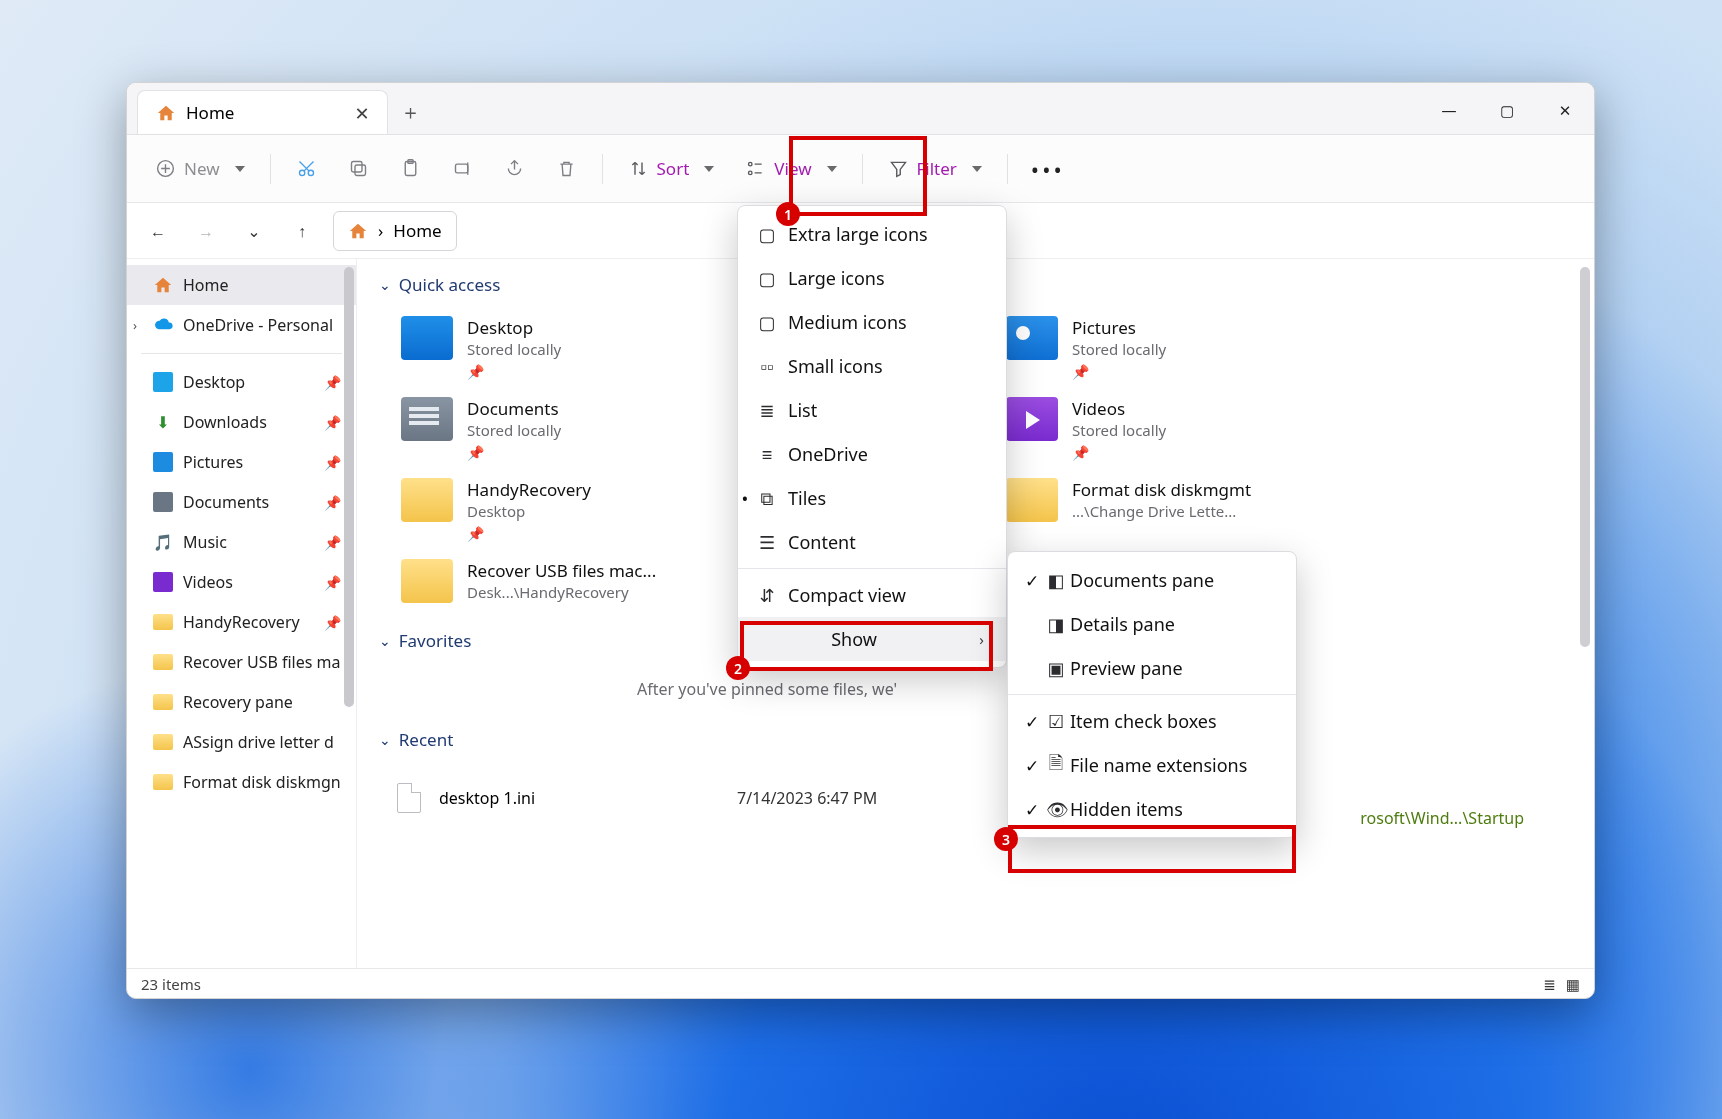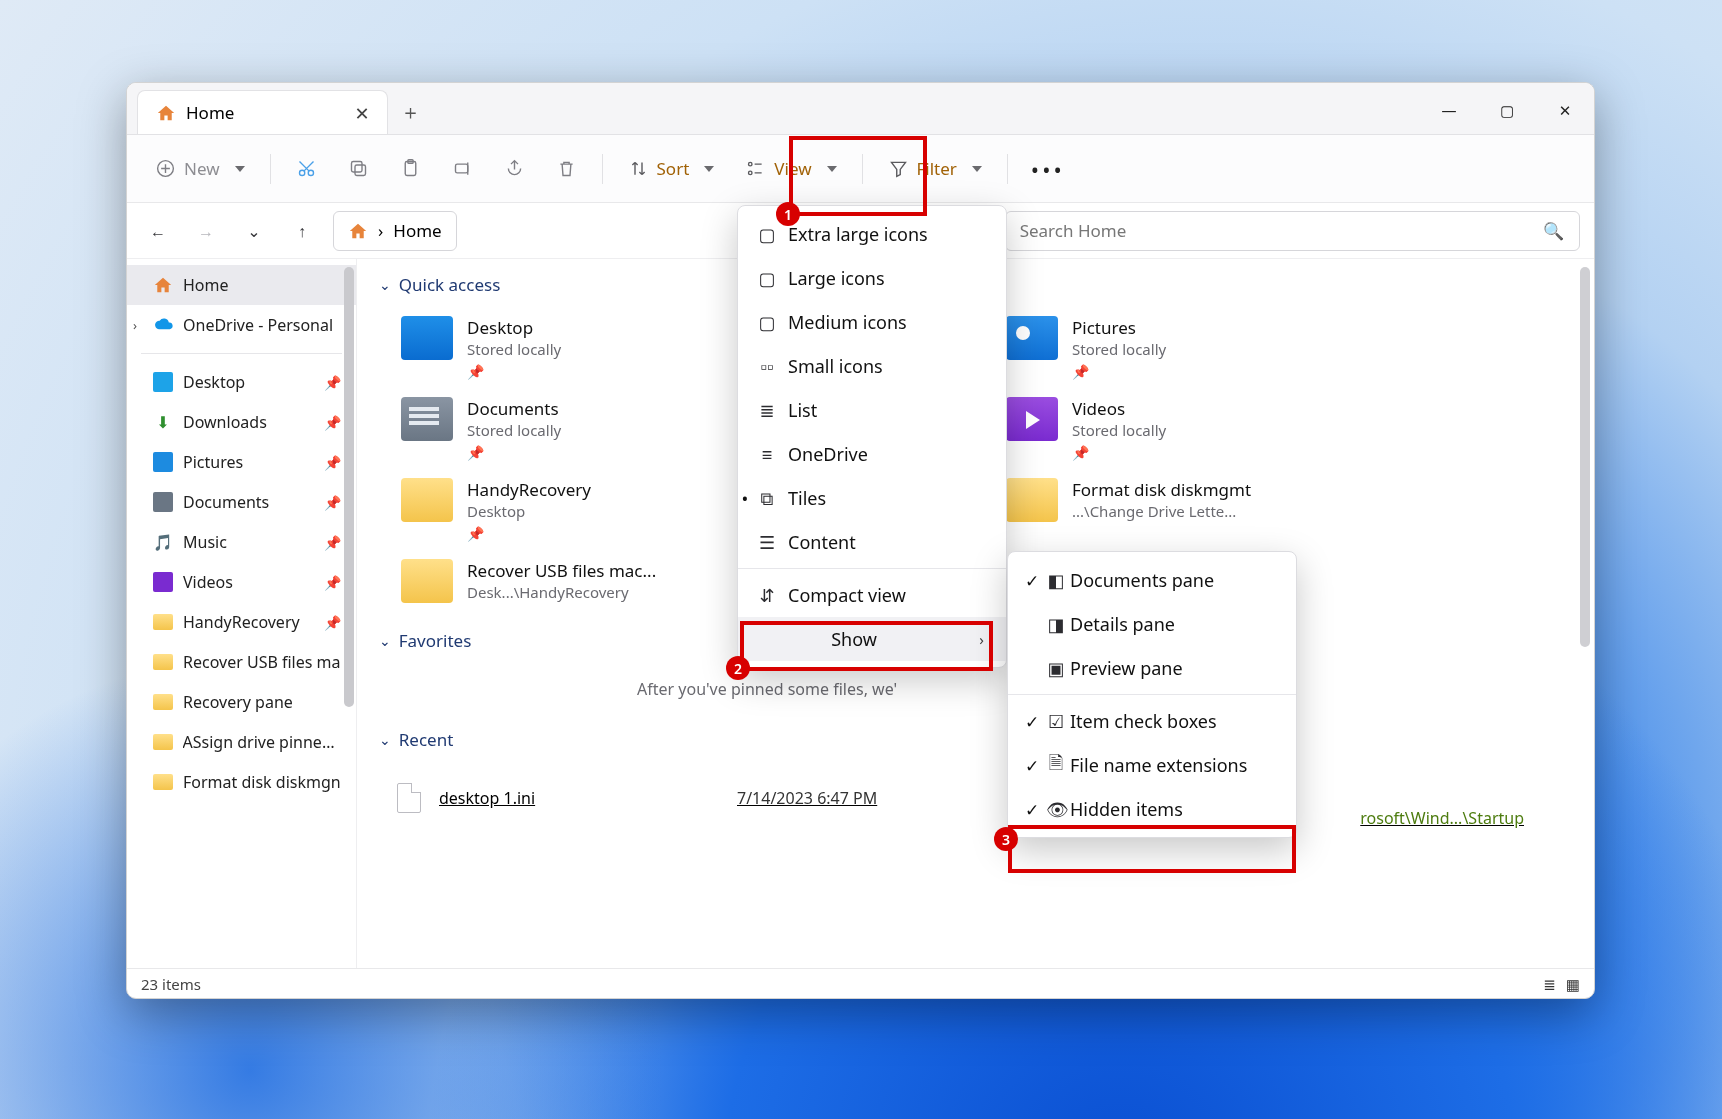--- a/index.html
+++ b/index.html
@@ -28,21 +28,21 @@
   .tab { display:flex; align-items:center; gap:10px; padding:0 18px; height:44px; background:#ffffff;
          border:1px solid #e2e2e5; border-bottom:none; border-top-left-radius:8px; border-top-right-radius:8px;
          margin-left:10px; font-size:17px; }
   .tab .close { margin-left:110px; font-size:18px; color:#444; }
   .newtab { width:44px; height:44px; display:flex; align-items:center; justify-content:center; font-size:20px; color:#555;}
   .win-controls { margin-left:auto; display:flex; }
   .win-btn { width:58px; height:48px; display:flex; align-items:center; justify-content:center; color:#222; font-size:15px;}
 
   
   .toolbar { height:68px; display:flex; align-items:center; padding:0 14px; gap:3px; border-bottom:1px solid #e8e8ea; background:#fcfcfd;}
-  .tbtn { display:flex; align-items:center; gap:8px; padding:8px 14px; border-radius:6px; font-size:17px; color:#a16207;}
+  .tbtn { display:flex; align-items:center; gap:8px; padding:8px 14px; border-radius:6px; font-size:17px; color:#a21caf;}
   .tbtn svg, .tbtn .gly { width:21px; height:21px; }
   .sep { width:1px; height:30px; background:#e1e1e4; margin:0 8px;}
   .caret::after { content:""; display:inline-block; width:0;height:0;border-left:5px solid transparent;border-right:5px solid transparent;border-top:6px solid #6a6a6e;margin-left:7px;}
   .dots { font-size:22px; letter-spacing:3px; padding:0 12px; color:#222;}
   .muted { color:#8d8d92; }
   .iconbox { width:22px; height:22px; stroke:#7e7e84; fill:none; stroke-width:1.6; }
 
   
   .navrow { height:56px; display:flex; align-items:center; padding:0 14px; gap:14px; border-bottom:1px solid #eeeef0;}
   .navbtn { width:34px; height:34px; display:flex; align-items:center; justify-content:center; color:#3a3a3e;}
@@ -77,21 +77,21 @@
   .thumb.grey::after{content:"";position:absolute;left:8px;top:10px;width:30px;height:4px;background:#e5eaf0;box-shadow:0 7px 0 #e5eaf0,0 14px 0 #e5eaf0;}
   .thumb.yellow { background:linear-gradient(#ffe08a,#f4c44b);}
   .thumb.pic { background:linear-gradient(#2b91ea,#0f6fd4); position:relative;}
   .thumb.pic::after{content:"";position:absolute;left:10px;top:10px;width:14px;height:14px;background:#fff;border-radius:50%;}
   .thumb.vid { background:linear-gradient(#9a4de0,#7a2bd0); position:relative;}
   .thumb.vid::after{content:"";position:absolute;left:20px;top:14px;width:0;height:0;border-left:14px solid #fff;border-top:9px solid transparent;border-bottom:9px solid transparent;}
   .tile .title { font-size:17px; color:#111;}
   .tile .sub { font-size:15px; color:#6a6a70;}
   .tile .pinrow { font-size:14px; color:#5b5b60; margin-top:3px;}
   .favtext { color:#6a6a70; font-size:16px; padding:18px 0 14px 280px;}
-  .recent-row { display:flex; align-items:center; gap:18px; padding:8px 40px; font-size:16px;text-decoration:underline;}
+  .recent-row { display:flex; align-items:center; gap:18px; padding:8px 40px; font-size:16px;}
   .recent-row .fname { width:280px;}
   .recent-row .date { color:#333;}
   .recent-row .path { margin-left:auto; padding-right:30px; color:#4d7c0f;margin-top:40px;}
   .fileico { width:24px;height:30px;border:1px solid #bcbcc2; border-radius:2px; position:relative;}
   .fileico::after{content:"";position:absolute;right:-1px;top:-1px;width:9px;height:9px;background:#fff;border-left:1px solid #bcbcc2;border-bottom:1px solid #bcbcc2;}
 
   
   .status { height:30px; border-top:1px solid #e8e8ea; display:flex; align-items:center; padding:0 14px; font-size:15px; color:#444;}
   .status .right { margin-left:auto; display:flex; gap:10px; color:#333;}
 
@@ -222,24 +222,20 @@
     <div class="crumb">
       <svg class="home-ico" viewBox="0 0 24 22">
           <path d="M12 2 L22 11 H19 V20 H14 V14 H10 V20 H5 V11 H2 Z"></path>
         </svg>
       <span>›</span>
       <span>Home</span>
     </div>
     <div class="crumb-spacer"></div>
     <div class="navbtn">⌄</div>
     <div class="navbtn refresh">⟳</div>
-    <div class="searchbox">
-      <span>Search Home</span>
-      <span>🔍</span>
-    </div>
   </div>
 
   <div class="body">
 
     <div class="sidebar">
       <div class="side-item active">
         <svg class="home-ico" viewBox="0 0 24 22">
             <path d="M12 2 L22 11 H19 V20 H14 V14 H10 V20 H5 V11 H2 Z"></path>
           </svg>
         <span>Home</span>
@@ -291,21 +287,21 @@
       <div class="side-item">
           <span class="ico folder"></span>
           <span class="txt">Recover USB files ma</span>
         </div>
       <div class="side-item">
           <span class="ico folder"></span>
           <span class="txt">Recovery pane</span>
         </div>
       <div class="side-item">
           <span class="ico folder"></span>
-          <span class="txt">ASsign drive pinned d</span>
+          <span class="txt">ASsign drive letter d</span>
         </div>
       <div class="side-item">
           <span class="ico folder"></span>
           <span class="txt">Format disk diskmgn</span>
         </div>
 
       <div class="side-scroll"></div>
     </div>
 
     <div class="main">

